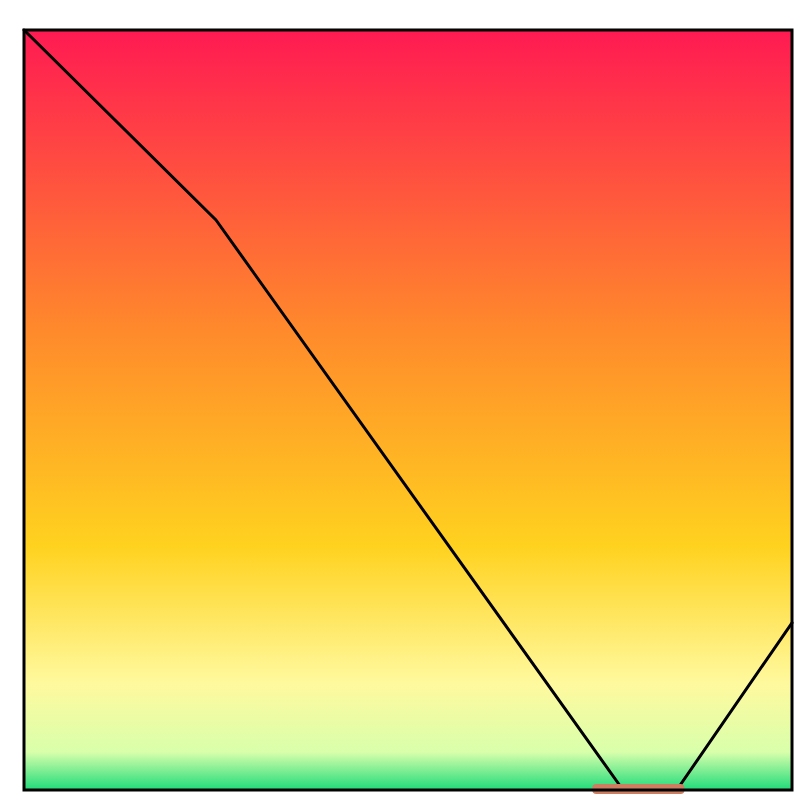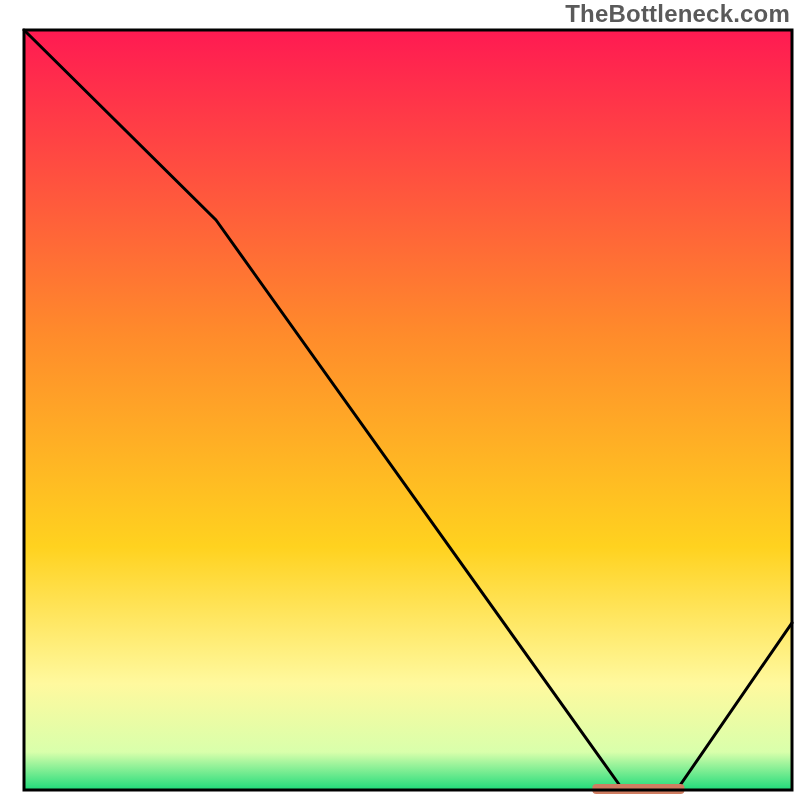--- a/index.html
+++ b/index.html
@@ -28,21 +28,20 @@
   svg {
     position: absolute;
     top: 0;
     left: 0;
   }
 </style>
 </head>
 <body>
 <div class="wrap">
 
-<div class="attribution">TheBottleneck.com</div>
 
 <svg id="chart-svg" width="800" height="800" viewBox="0 0 800 800">
   <defs>
     <linearGradient id="bg-grad" x1="0" y1="0" x2="0" y2="1">
       <stop id="g0" offset="0%" stop-color="#ff1a52"></stop>
       <stop id="g1" offset="40%" stop-color="#ff8b2b"></stop>
       <stop id="g2" offset="68%" stop-color="#ffd21f"></stop>
       <stop id="g3" offset="86%" stop-color="#fff99e"></stop>
       <stop id="g4" offset="95%" stop-color="#d9ffab"></stop>
       <stop id="g5" offset="100%" stop-color="#1fdb7a"></stop>

